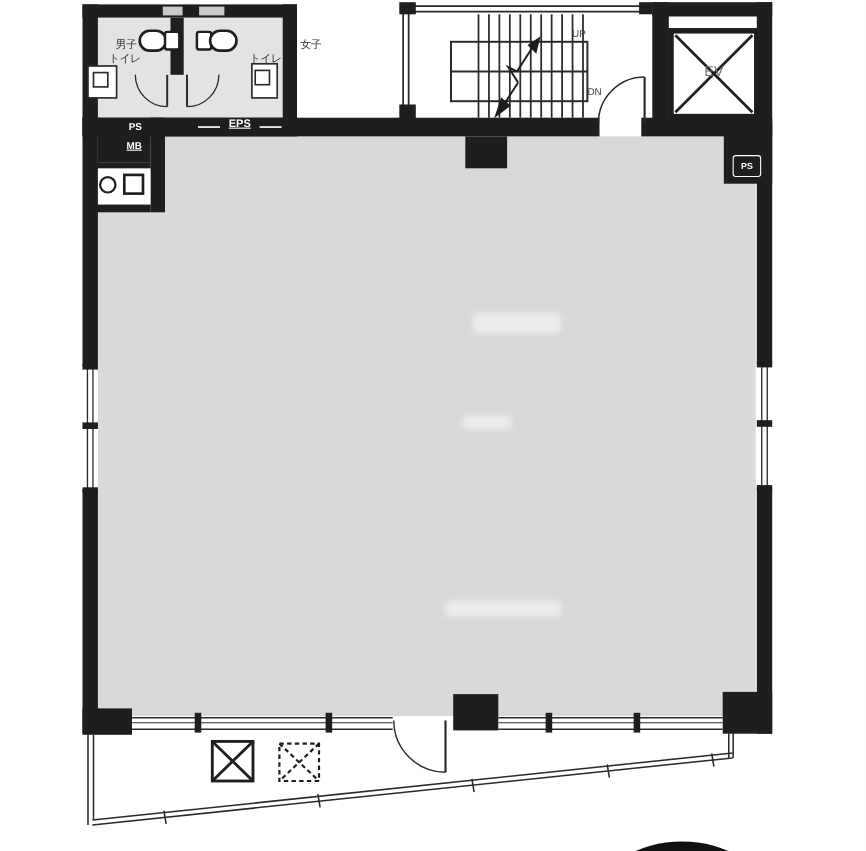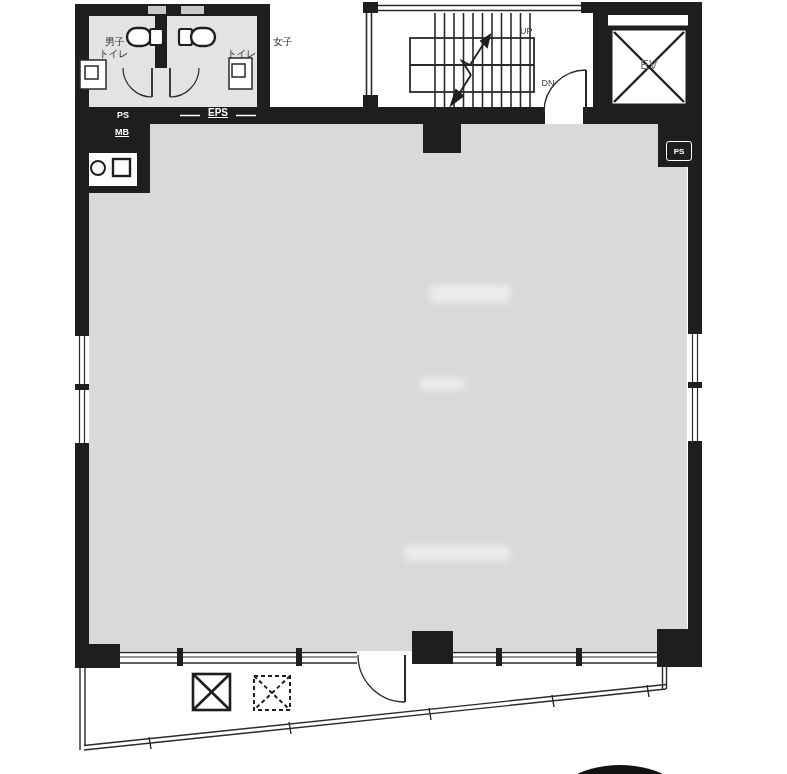--- a/index.html
+++ b/index.html
@@ -218,19 +218,19 @@
   <div class="lbl lbl-jp z4" style="left:86px;top:37px;width:38px;">男子</div>
   <div class="lbl lbl-jp z4" style="left:82px;top:49px;width:46px;">トイレ</div>
   <div class="lbl lbl-jp z4" style="left:210px;top:37px;width:38px;margin-left:44px;">女子</div>
   <div class="lbl lbl-jp z4" style="left:210px;top:49px;width:46px;">トイレ</div>
 
   <div class="lbl lbl-white z4" style="left:198px;top:108px;width:40px;font-size:10px;text-decoration:underline;">EPS</div>
   <div class="lbl lbl-white z4" style="left:110px;top:111px;width:26px;font-size:9px;">PS</div>
   <div class="lbl lbl-white z4" style="left:108px;top:128px;width:28px;font-size:9px;text-decoration:underline;">MB</div>
 
   <div class="lbl z4" style="left:520px;top:27px;width:26px;font-size:9px;color:#444;text-align:left;">UP</div>
-  <div class="lbl z4" style="left:534px;top:79px;width:28px;font-size:9px;color:#444;text-align:center;">DN</div>
+  <div class="lbl z4" style="left:534px;top:79px;width:28px;font-size:9px;color:#444;">DN</div>
 
   <div class="lbl z4" style="left:631px;top:58px;width:36px;font-size:13px;color:#777;text-align:center;">EV</div>
 
   <div class="ps-box z4" style="left:666px;top:141px;width:24px;height:18px;">PS</div>
 
 </div>
 
 </body></html>

